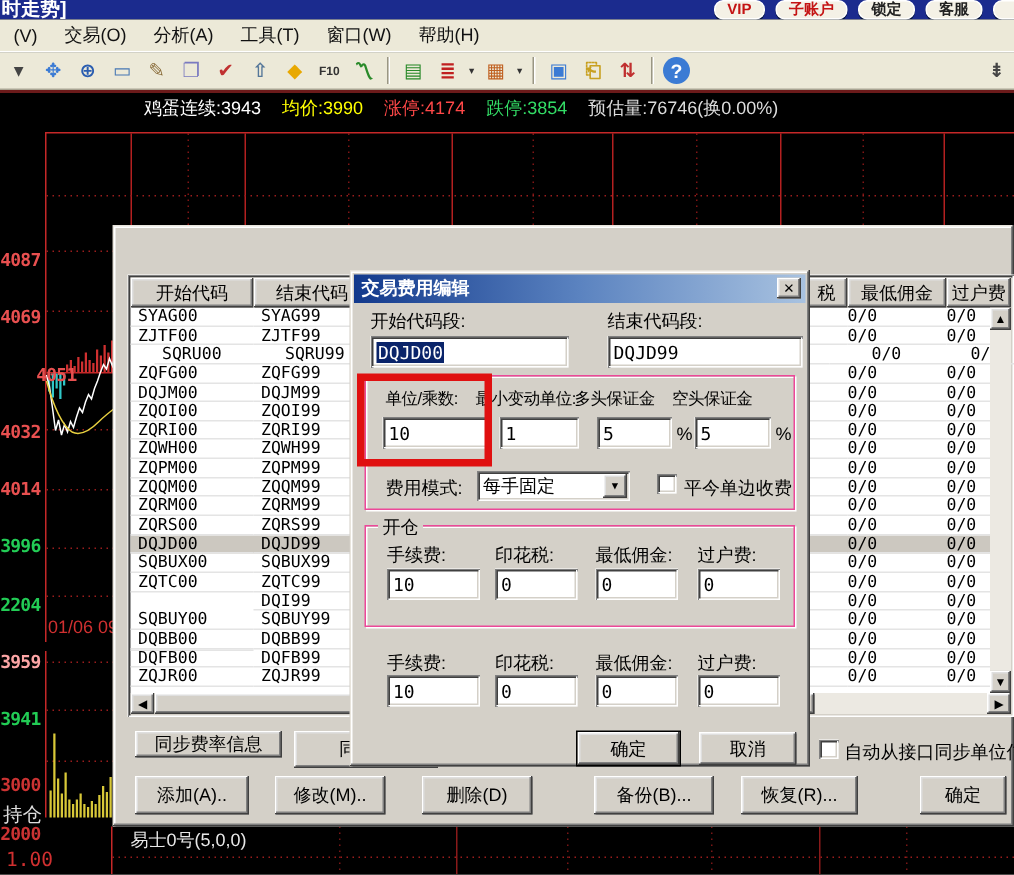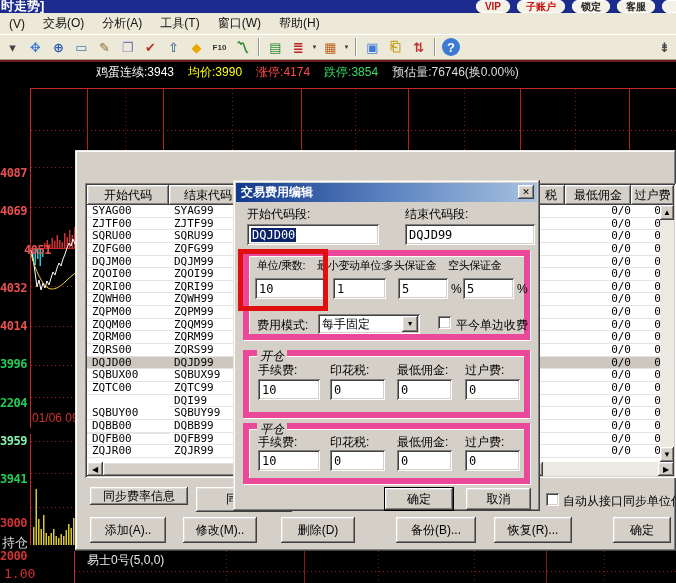--- a/index.html
+++ b/index.html
@@ -39,38 +39,38 @@
   .cap-inactive{background:linear-gradient(90deg,#9c9c94,#c8c5bc);}
   .cap-active{background:linear-gradient(90deg,#12398c,#5b83c0,#a8c2e0);}
   .btn{position:absolute;background:#d4d0c8;display:flex;align-items:center;justify-content:center;font-size:12px;color:#000;
        box-shadow:inset -1px -1px 0 #404040,inset 1px 1px 0 #fff,inset -2px -2px 0 #808080,inset 2px 2px 0 #dfdfdf;white-space:nowrap;}
   .btn-default{outline:1.5px solid #000;}
   .field{position:absolute;background:#fff;display:flex;align-items:center;padding:0 4px;color:#000;
          font-size:12px;font-family:"DejaVu Sans Mono",monospace;
          box-shadow:inset 1px 1px 0 #808080,inset -1px -1px 0 #fff,inset 2px 2px 0 #404040,inset -2px -2px 0 #d4d0c8;}
   .checkbox{padding:0;background:#fff;}
   .sel-text{background:#0a246a;color:#fff;padding:0 1px;}
-  .group{position:absolute;border:6px solid #ec4899;box-shadow:inset 1px 1px 0 #fff,1px 1px 0 #fff;font-style:italic;}
+  .group{position:absolute;border:1px solid #ec4899;box-shadow:inset 1px 1px 0 #fff,1px 1px 0 #fff;}
   .gtitle{position:absolute;top:-8px;left:8px;background:#d4d0c8;padding:0 3px;font-size:12px;}
   .lbl{position:absolute;font-size:12px;color:#000;white-space:nowrap;}
   .lbl-sm{font-size:11px;letter-spacing:-0.3px;}
   .dd-btn{position:absolute;right:2px;top:2px;width:16px;height:16px;font-size:7px;}
 
   
   #rate-table{position:absolute;left:10px;top:33px;width:591px;height:295px;background:#fff;overflow:hidden;
               box-shadow:inset 1px 1px 0 #808080,inset -1px -1px 0 #fff,inset 2px 2px 0 #404040,inset -2px -2px 0 #d4d0c8;}
   #thead{position:absolute;left:2px;top:2px;display:flex;height:20px;}
   .th{background:#d4d0c8;display:flex;align-items:center;justify-content:center;font-size:12px;flex:none;overflow:hidden;
       box-shadow:inset -1px -1px 0 #404040,inset 1px 1px 0 #fff,inset -2px -2px 0 #808080,inset 2px 2px 0 #dfdfdf;}
   #tbody{position:absolute;left:2px;top:22px;right:2px;}
   .trow{display:flex;height:12.65px;line-height:12px;}
   .trow.sel{background:#ccc8c0;}
   .tcell{flex:none;font-size:11px;font-family:"DejaVu Sans Mono",monospace;padding-left:5px;overflow:hidden;
          white-space:nowrap;border-bottom:1px solid #e4e4e4;}
-  .tcell-c{text-align:right;padding-left:0;}
+  .tcell-c{text-align:left;padding-left:0;}
   .sb-btn{font-size:8px;color:#000;}
   .sb-track{position:absolute;background:#ece9e2;}
 </style>
 </head>
 <body>
 
 <div id="root">
 
   <div id="titlebar">
     <span id="win-title">时走势]</span>
@@ -230,21 +230,21 @@
       </g>
     </svg>
     <div>
         <div class="tick" style="top: 84px; color: rgb(232, 80, 80);">4087</div>
         <div class="tick" style="top: 122px; color: rgb(232, 80, 80);">4069</div>
         <div class="tick" style="top: 161px; color: rgb(232, 80, 80); margin-left: 24px;">4051</div>
         <div class="tick" style="top: 199px; color: rgb(232, 80, 80);">4032</div>
         <div class="tick" style="top: 237px; color: rgb(232, 80, 80);">4014</div>
         <div class="tick" style="top: 275px; color: rgb(34, 204, 85);">3996</div>
         <div class="tick" style="top: 314px; color: rgb(34, 204, 85);">2204</div>
-        <div class="tick" style="top: 352px; color: #86efac;">3959</div>
+        <div class="tick" style="top: 352px; color: #fca5a5;">3959</div>
         <div class="tick" style="top: 390px; color: rgb(34, 204, 85);">3941</div>
       </div>
     <div>
         <div class="tick" style="top: 434px; color: rgb(204, 51, 51);">3000</div>
         <div class="tick" style="top: 467px; color: rgb(204, 51, 51);">2000</div>
         <div class="tick" style="top: 500px; color: rgb(204, 51, 51);">1000</div>
       </div>
     <div class="chart-text" style="left:32px;top:329px;color:#d03030;font-size:12px;">01/06 09</div>
     <div class="chart-text" style="left:2px;top:452px;color:#dddddd;font-size:13px;">持仓</div>
     <div class="chart-text" style="left:87px;top:470px;color:#e8e8e8;font-size:12px;">易士0号(5,0,0)</div>
@@ -273,21 +273,21 @@
           </div>
           <div class="trow">
             <div class="tcell" style="width: 82px;">ZJTF00</div>
             <div class="tcell" style="width: 78px;">ZJTF99</div>
             <div class="tcell" style="width: 290px;"></div>
             <div class="tcell" style="width: 28px;"></div>
             <div class="tcell tcell-c" style="width: 66px;">0/0</div>
             <div class="tcell tcell-c" style="width: 43px;">0/0</div>
           </div>
           <div class="trow">
-            <div class="tcell" style="width: 82px;">SQRU00</div>
+            <div class="tcell" style="width: 82px; margin-left: 16px;">SQRU00</div>
             <div class="tcell" style="width: 78px;">SQRU99</div>
             <div class="tcell" style="width: 290px;"></div>
             <div class="tcell" style="width: 28px;"></div>
             <div class="tcell tcell-c" style="width: 66px;">0/0</div>
             <div class="tcell tcell-c" style="width: 43px;">0/0</div>
           </div>
           <div class="trow">
             <div class="tcell" style="width: 82px;">ZQFG00</div>
             <div class="tcell" style="width: 78px;">ZQFG99</div>
             <div class="tcell" style="width: 290px;"></div>
@@ -504,23 +504,20 @@
     <div class="field" style="left:97px;top:199px;width:55px;height:21px;">
         <span>0</span>
       </div>
     <div class="field" style="left:164px;top:199px;width:55px;height:21px;">
         <span>0</span>
       </div>
     <div class="field" style="left:232px;top:199px;width:55px;height:21px;">
         <span>0</span>
       </div>
 
-    <div class="group" style="left:10px;top:243px;width:287px;height:61px;">
-      <div class="gtitle">平仓</div>
-    </div>
     <div class="lbl" style="left:25px;top:254px;">手续费:</div>
     <div class="lbl" style="left:97px;top:254px;">印花税:</div>
     <div class="lbl" style="left:164px;top:254px;">最低佣金:</div>
     <div class="lbl" style="left:232px;top:254px;">过户费:</div>
     <div class="field" style="left:25px;top:270px;width:62px;height:21px;">
         <span>10</span>
       </div>
     <div class="field" style="left:97px;top:270px;width:55px;height:21px;">
         <span>0</span>
       </div>

